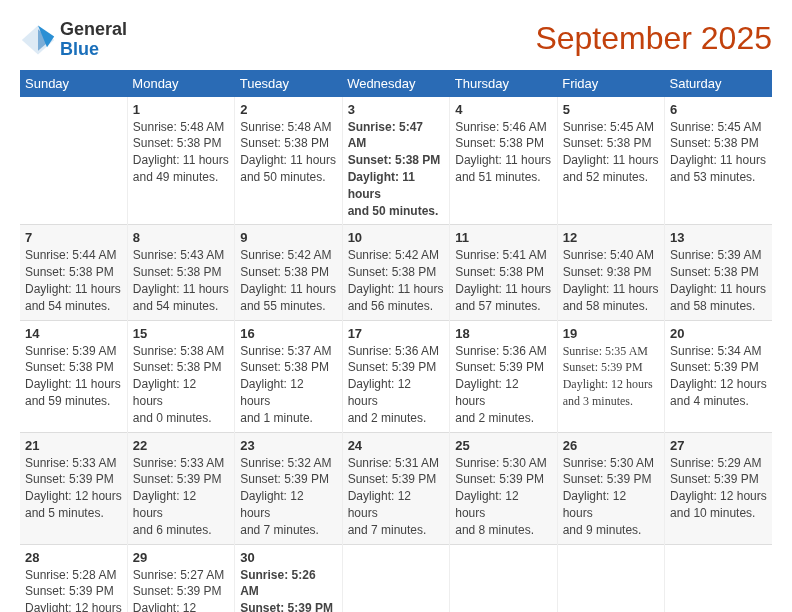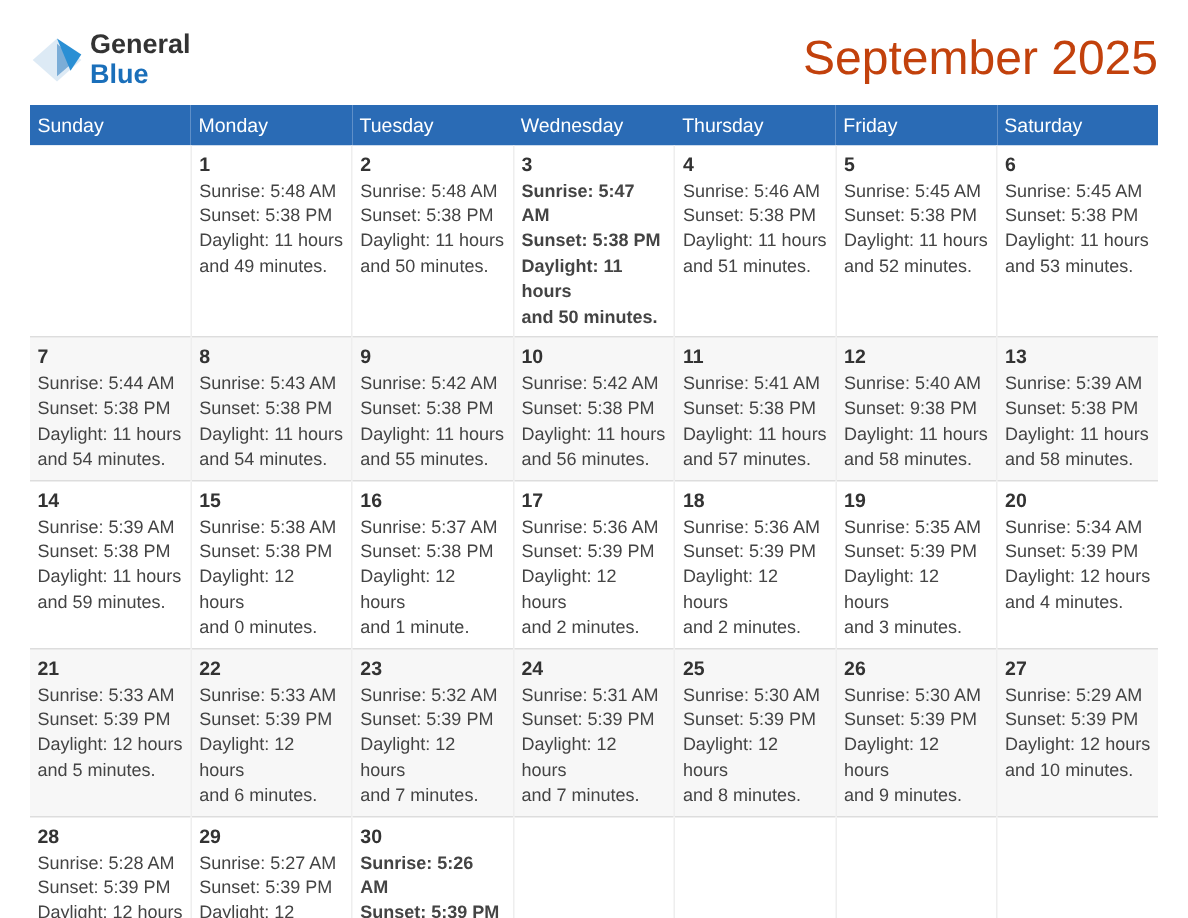--- a/index.html
+++ b/index.html
@@ -244,21 +244,21 @@
         </td>
         <td>
           <span class="day-num">18</span>
           <div class="day-info" style="white-space: pre-line;">Sunrise: 5:36 AM
 Sunset: 5:39 PM
 Daylight: 12 hours
 and 2 minutes.</div>
         </td>
         <td>
           <span class="day-num">19</span>
-          <div class="day-info" style="white-space: pre-line;">Sunrise: 5:35 AM
+          <div class="day-info" style="white-space: pre-line; font-family: Liberation Serif, serif;">Sunrise: 5:35 AM
 Sunset: 5:39 PM
 Daylight: 12 hours
 and 3 minutes.</div>
         </td>
         <td>
           <span class="day-num">20</span>
           <div class="day-info" style="white-space: pre-line;">Sunrise: 5:34 AM
 Sunset: 5:39 PM
 Daylight: 12 hours
 and 4 minutes.</div>

